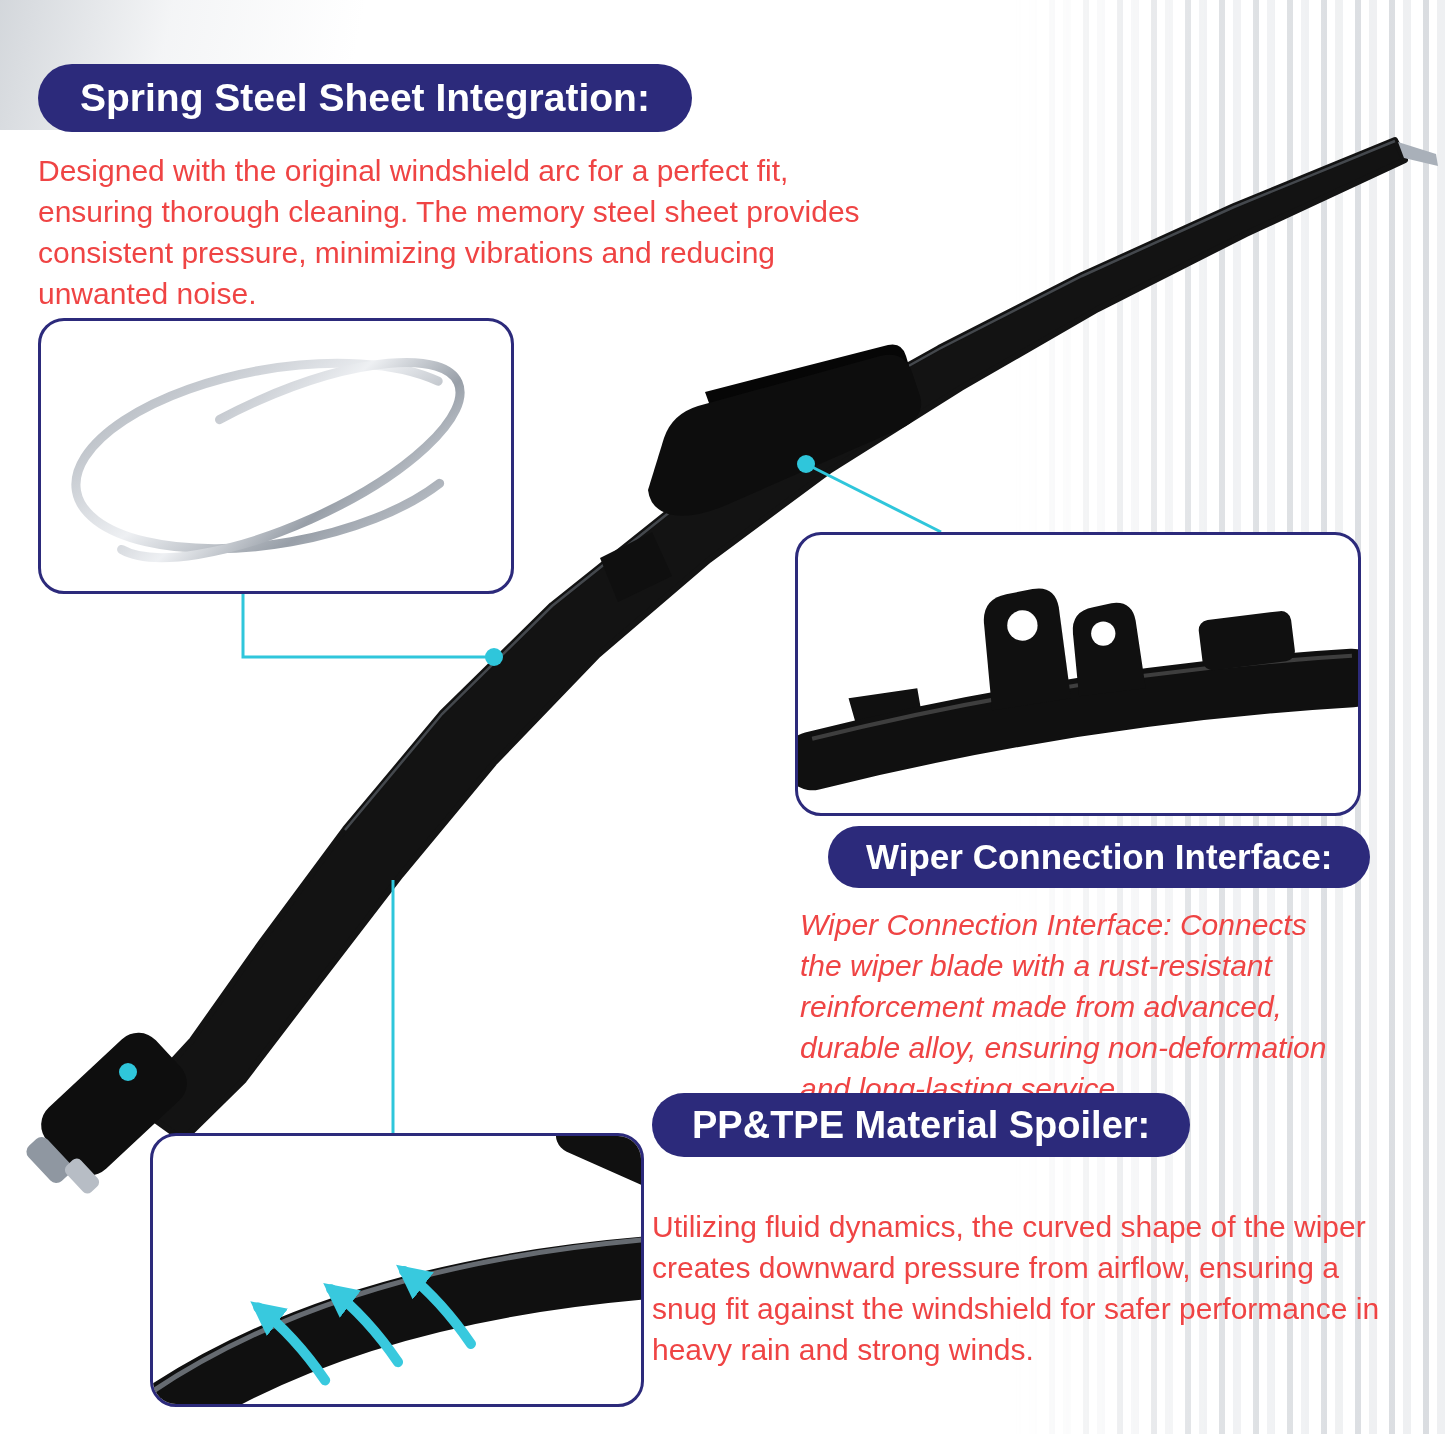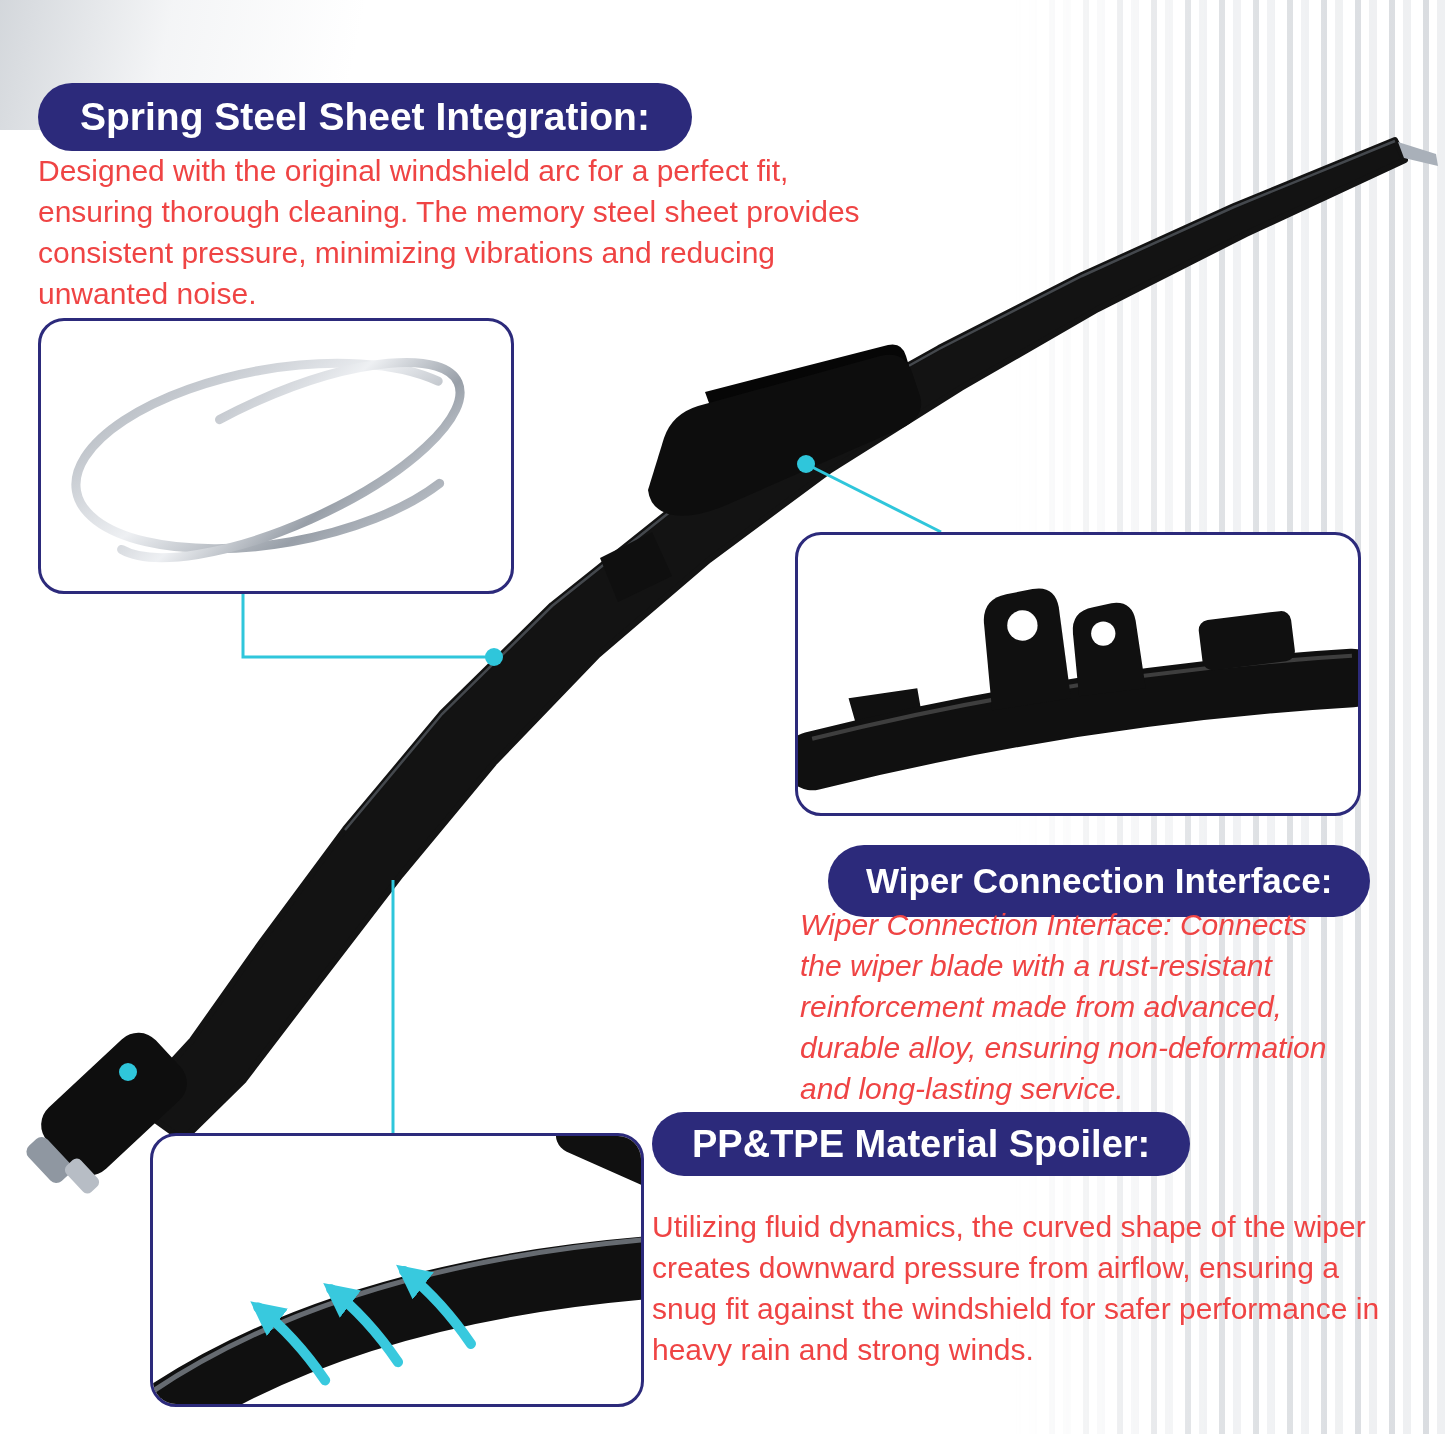--- a/index.html
+++ b/index.html
@@ -13,23 +13,23 @@
       rgba(173,180,190,0.20) 14px 22px, rgba(255,255,255,0) 22px 34px);
     -webkit-mask-image:linear-gradient(to right, rgba(0,0,0,0) 0, rgba(0,0,0,.85) 45%, #000 100%);
     mask-image:linear-gradient(to right, rgba(0,0,0,0) 0, rgba(0,0,0,.85) 45%, #000 100%);}
   .sheen{position:absolute;top:0;left:0;width:640px;height:130px;
     background:linear-gradient(102deg, rgba(158,166,176,.45) 0%, rgba(210,214,220,.25) 26%, rgba(255,255,255,0) 55%);}
 
   .art{position:absolute;left:0;top:0;width:1445px;height:1434px;}
 
   
   .pill{position:absolute;display:inline-flex;align-items:center;justify-content:center;
-        background:#2c2a7b;color:#ffffff;border-radius:999px;font-weight:700;white-space:nowrap;margin-top:19px;}
+        background:#2c2a7b;color:#ffffff;border-radius:999px;font-weight:700;white-space:nowrap;}
   .pill-1{left:38px;top:64px;height:68px;padding:0 42px;font-size:39px;}
-  .pill-2{left:828px;top:826px;height:72px;padding:0 38px;font-size:35px;}
+  .pill-2{left:828px;top:826px;height:62px;padding:0 38px;font-size:35px;}
   .pill-3{left:652px;top:1093px;height:64px;padding:0 40px;font-size:38px;}
 
   
   .para{position:absolute;color:#ef4444;}
   .para-1{left:38px;top:150px;width:852px;font-size:30px;line-height:41px;}
   .para-2{left:800px;top:904px;width:545px;font-size:30px;line-height:41px;font-style:italic;}
   .para-3{left:652px;top:1206px;width:736px;font-size:30px;line-height:41px;}
 
   
   .imgbox{position:absolute;background:#ffffff;border:3px solid #2c2a7b;border-radius:26px;overflow:hidden;}

